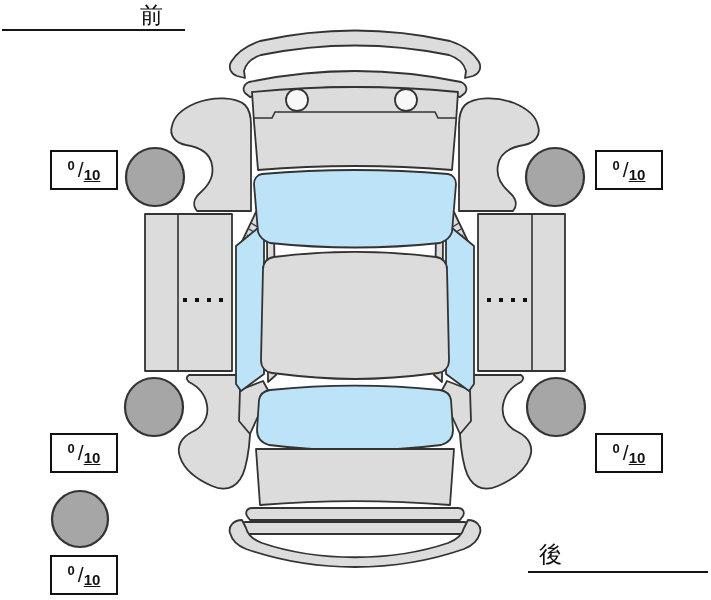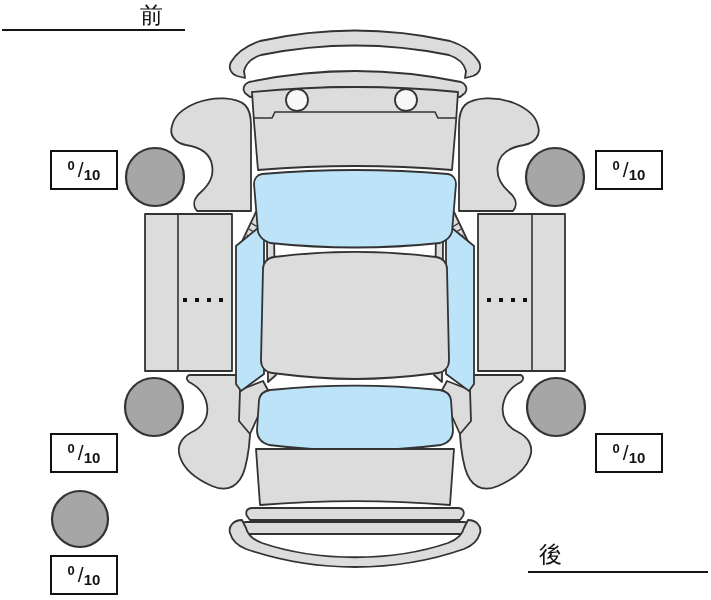--- a/index.html
+++ b/index.html
@@ -53,21 +53,21 @@
     background: #fff;
     border: 2px solid #111;
     display: flex;
     align-items: center;
     justify-content: center;
     color: #111;
     white-space: nowrap;
   }
   .score-box .num   { font-size: 13px; font-weight: 700; transform: translateY(-5px); margin-right: 3px; }
   .score-box .slash { font-size: 21px; font-weight: 400; transform: translateY(0px); }
-  .score-box .den   { font-size: 15px; font-weight: 700; transform: translateY(4px); }
+  .score-box .den   { font-size: 15px; font-weight: 700; transform: translateY(4px); text-decoration: underline; }
 
   .pos-front-left  { left: 50px;  top: 150px; }
   .pos-front-right { left: 595px; top: 150px; }
   .pos-rear-left   { left: 50px;  top: 433px; }
   .pos-rear-right  { left: 595px; top: 433px; }
   .pos-spare       { left: 50px;  top: 555px; }
 </style>
 </head>
 <body>
 

